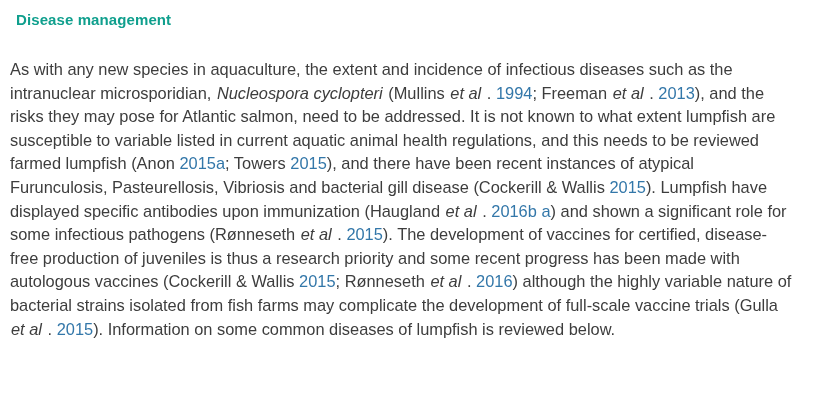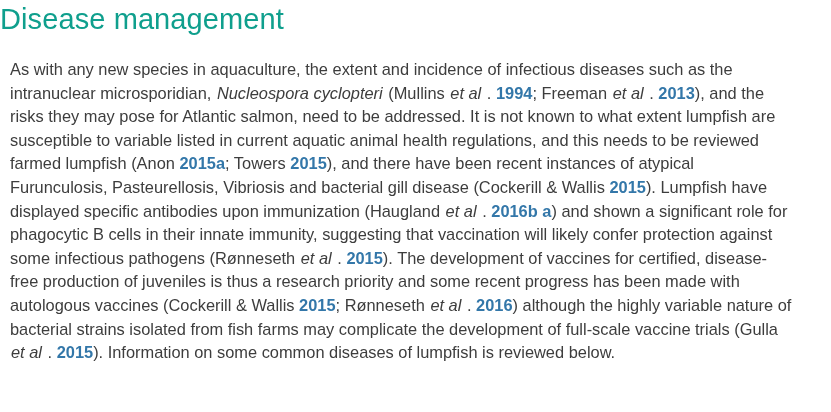--- a/index.html
+++ b/index.html
@@ -4,59 +4,58 @@
 <style>
   * { margin: 0; padding: 0; box-sizing: border-box; }
   html, body {
     width: 831px;
     height: 412px;
     background: var(--bg, #ffffff);
     overflow: hidden;
     font-family: "Liberation Sans", "DejaVu Sans", sans-serif;
   }
   .section-heading {
-    margin: 5px 0 0 0;
-    font-size: 29px;
+    margin: 5px 0 0 16px;
+    font-size: 15px;
     line-height: 29px;
-    font-weight: 400;
+    font-weight: 700;
     color: var(--heading, #0f9f8d);
     letter-spacing: 0.1px;
   }
   .article-paragraph {
     margin: 24px 8px 0 10px;
     color: var(--text, #3d3d3d);
     font-size: 16.4px;
   }
   .line {
     height: 23.6px;
     line-height: 23.6px;
     white-space: pre;
     overflow: visible;
   }
   .seg-plain { font-style: normal; text-align: center; }
   .seg-italic { font-style: italic; padding: 0 1px; margin-top: 36px; }
   .seg-link {
     color: var(--link, #3377a9);
-    font-weight: 700;
+    font-weight: 400;
     cursor: pointer;
     text-decoration: none;
   }
 </style>
 </head>
 <body>
 
 <h1 class="section-heading">Disease management</h1>
 
 <div class="article-paragraph">
     <div class="line"><span class="seg-plain">As with any new species in aquaculture, the extent and incidence of infectious diseases such as the</span></div>
     <div class="line"><span class="seg-plain">intranuclear microsporidian, </span><span class="seg-italic">Nucleospora cyclopteri</span><span class="seg-plain"> (Mullins </span><span class="seg-italic">et al</span><span class="seg-plain"> . </span><span class="seg-link">1994</span><span class="seg-plain">; Freeman </span><span class="seg-italic">et al</span><span class="seg-plain"> . </span><span class="seg-link">2013</span><span class="seg-plain">), and the</span></div>
     <div class="line"><span class="seg-plain">risks they may pose for Atlantic salmon, need to be addressed. It is not known to what extent lumpfish are</span></div>
     <div class="line"><span class="seg-plain">susceptible to variable listed in current aquatic animal health regulations, and this needs to be reviewed</span></div>
     <div class="line"><span class="seg-plain">farmed lumpfish (Anon </span><span class="seg-link">2015a</span><span class="seg-plain">; Towers </span><span class="seg-link">2015</span><span class="seg-plain">), and there have been recent instances of atypical</span></div>
     <div class="line"><span class="seg-plain">Furunculosis, Pasteurellosis, Vibriosis and bacterial gill disease (Cockerill &amp; Wallis </span><span class="seg-link">2015</span><span class="seg-plain">). Lumpfish have</span></div>
     <div class="line"><span class="seg-plain">displayed specific antibodies upon immunization (Haugland </span><span class="seg-italic">et al</span><span class="seg-plain"> . </span><span class="seg-link">2016b</span><span class="seg-plain"> </span><span class="seg-link">a</span><span class="seg-plain">) and shown a significant role for</span></div>
-    <div class="line"><span class="seg-plain">phagocytic B cells in their innate immunity, suggesting that vaccination will likely confer protection against</span></div>
     <div class="line"><span class="seg-plain">some infectious pathogens (Rønneseth </span><span class="seg-italic">et al</span><span class="seg-plain"> . </span><span class="seg-link">2015</span><span class="seg-plain">). The development of vaccines for certified, disease-</span></div>
     <div class="line"><span class="seg-plain">free production of juveniles is thus a research priority and some recent progress has been made with</span></div>
     <div class="line"><span class="seg-plain">autologous vaccines (Cockerill &amp; Wallis </span><span class="seg-link">2015</span><span class="seg-plain">; Rønneseth </span><span class="seg-italic">et al</span><span class="seg-plain"> . </span><span class="seg-link">2016</span><span class="seg-plain">) although the highly variable nature of</span></div>
     <div class="line"><span class="seg-plain">bacterial strains isolated from fish farms may complicate the development of full-scale vaccine trials (Gulla</span></div>
     <div class="line"><span class="seg-italic">et al</span><span class="seg-plain"> . </span><span class="seg-link">2015</span><span class="seg-plain">). Information on some common diseases of lumpfish is reviewed below.</span></div>
   </div>
 
 </body></html>

